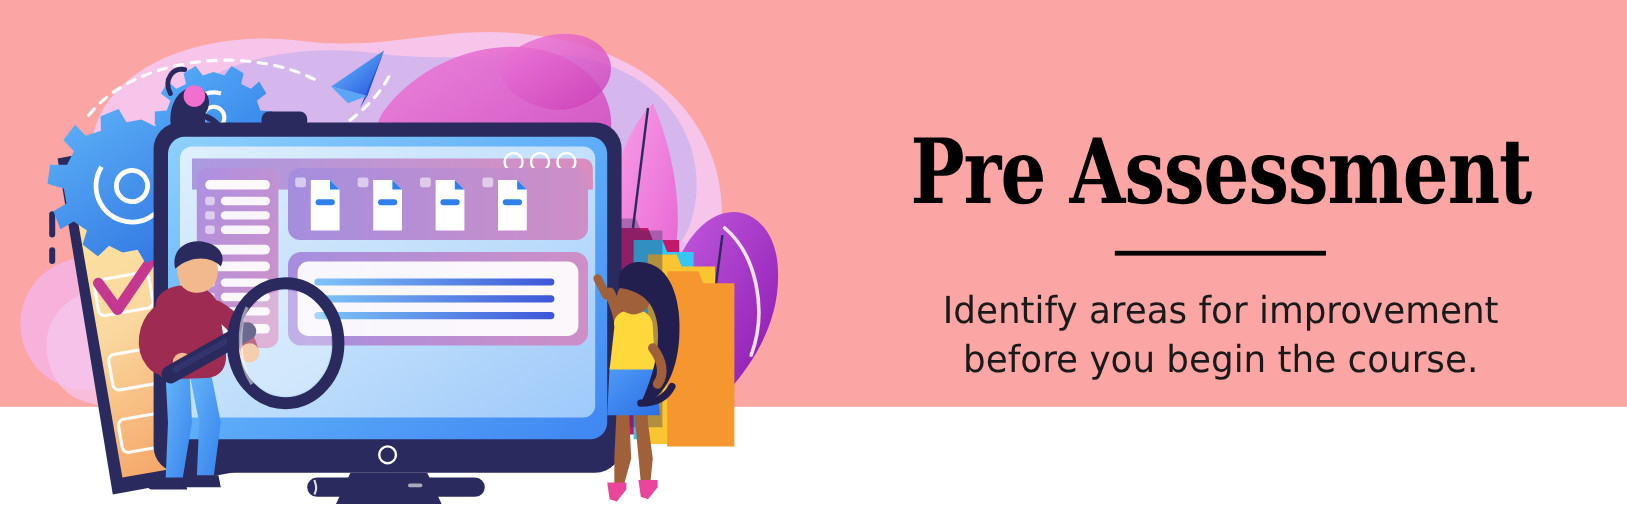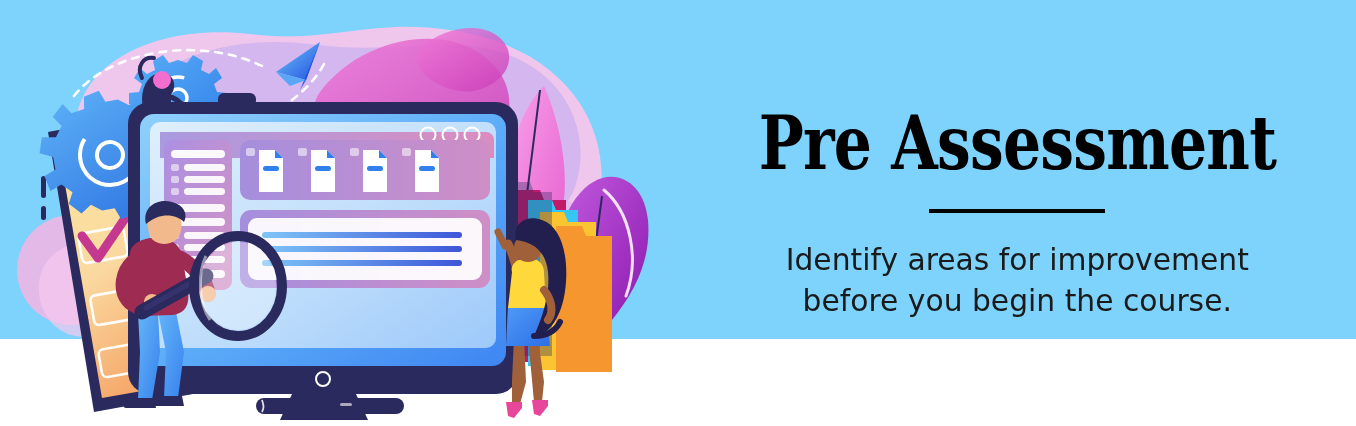--- a/index.html
+++ b/index.html
@@ -10,21 +10,21 @@
   body {
     width: 1356px;
     height: 426px;
     font-family: "Liberation Sans", sans-serif;
     overflow: hidden;
   }
   .banner {
     position: relative;
     width: 1356px;
     height: 339px;
-    background: #7dd3fc;
+    background: #fca5a5;
     display: block;
   }
   
   .illustration {
     position: absolute;
     left: 0;
     top: 0;
     width: 678px;
     height: 426px;
   }

